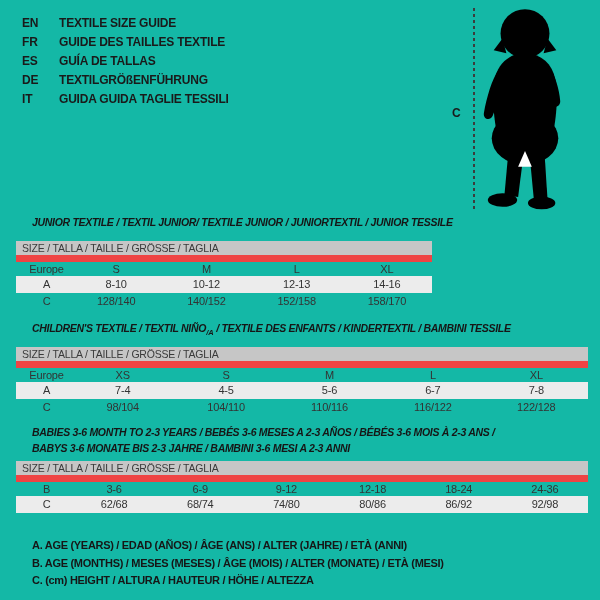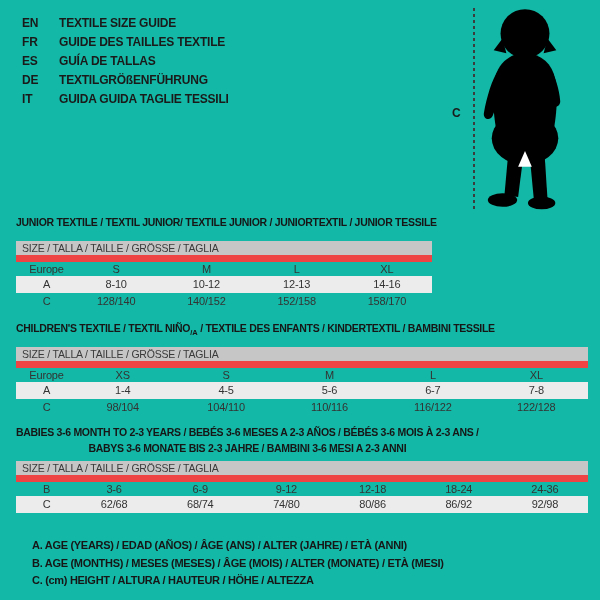--- a/index.html
+++ b/index.html
@@ -17,22 +17,22 @@
   
   .measure-line {
     position:absolute; left:473px; top:8px; width:2px; height:202px;
     background:repeating-linear-gradient(to bottom,#3c3c3c 0 3px,transparent 3px 6px);
   }
   .measure-label { position:absolute; left:452px; top:106px; font-weight:bold; font-size:12px; }
   .baby-svg { position:absolute; left:479px; top:6px; }
 
   
   .tbl-title {
-    position:absolute; left:16px; font-weight:bold; font-size:10.5px;
-    letter-spacing:-0.3px; white-space:nowrap; color:#161616;
+    position:absolute; left:32px; font-weight:bold; font-size:10.5px;
+    letter-spacing:-0.3px; white-space:nowrap; color:#161616;font-style:italic;
   }
   .tbl-title .subscript { vertical-align:sub; font-size:7.5px; letter-spacing:0; }
   .size-table {
     position:absolute; left:16px; border-collapse:collapse; table-layout:fixed;
     font-size:11px; color:#333; letter-spacing:-0.2px;
   }
   .size-table td { padding:0; text-align:center; vertical-align:middle; }
   .size-table td.rowlabel { text-align:center; padding-left:6px; }
   .size-table tr.hdr td {
     background:#c6c6c6; height:14px; text-align:left; padding-left:6px;
@@ -146,38 +146,38 @@
     <tr class="body-row">
       <td class="rowlabel">Europe</td>
       <td>XS</td>
       <td>S</td>
       <td>M</td>
       <td>L</td>
       <td>XL</td>
     </tr>
     <tr class="body-row shaded">
       <td class="rowlabel">A</td>
-      <td>1-4</td>
+      <td>7-4</td>
       <td>4-5</td>
       <td>5-6</td>
       <td>6-7</td>
       <td>7-8</td>
     </tr>
     <tr class="body-row">
       <td class="rowlabel">C</td>
       <td>98/104</td>
       <td>104/110</td>
       <td>110/116</td>
       <td>116/122</td>
       <td>122/128</td>
     </tr>
   </tbody>
     </table>
 
-  <div class="tbl-title" style="top:424px; line-height:16px;text-align:center;">
+  <div class="tbl-title" style="top:424px; line-height:16px;">
     <div>BABIES 3-6 MONTH TO 2-3 YEARS / BEBÉS 3-6 MESES A 2-3 AÑOS / BÉBÉS 3-6 MOIS À 2-3 ANS /</div>
     <div>BABYS 3-6 MONATE BIS 2-3 JAHRE / BAMBINI 3-6 MESI A 2-3 ANNI</div>
   </div>
   <table class="size-table" style="top:461px; width:572px;">
     <colgroup>
         <col style="width:55px">
         <col>
         <col>
         <col>
         <col>

